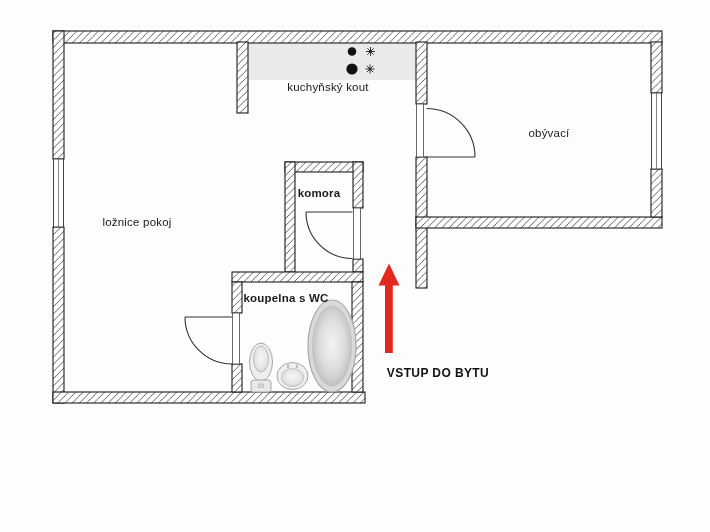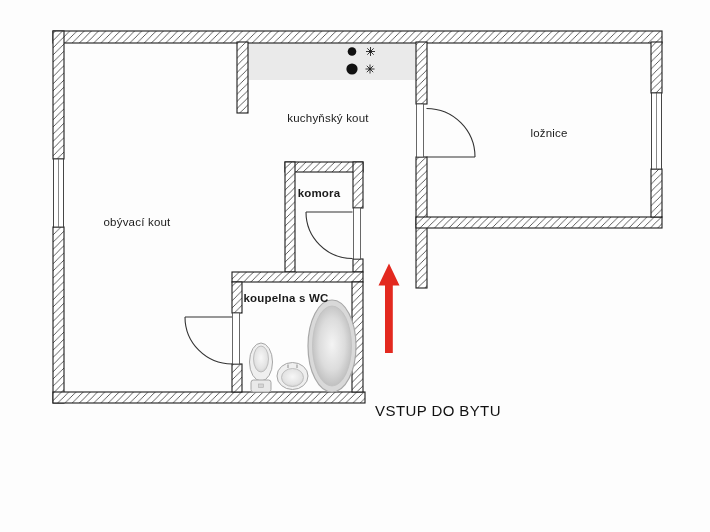--- a/index.html
+++ b/index.html
@@ -14,34 +14,33 @@
   .plan-svg { position: absolute; left: 0; top: 0; }
   .room-label {
     position: absolute;
     transform: translate(-50%, -50%);
     font-size: 11.5px;
     color: #1a1a1a;
     white-space: nowrap;
     letter-spacing: 0.2px;
   }
   .label-living-room  { left: 137px; top: 222px; }
-  .label-kitchen      { left: 328px; top: 118px; }
+  .label-kitchen      { left: 328px; top: 87px; }
   .label-pantry       { left: 319px; top: 193px; font-weight: bold; }
   .label-bathroom     { left: 286px; top: 298px; font-weight: bold; }
   .label-bedroom      { left: 549px; top: 133px; }
   .label-entrance {
     position: absolute;
     transform: translate(-50%, -50%);
     left: 438px; top: 373px;
-    font-size: 15px;
-    font-weight: normal;
+    font-size: 12px;
+    font-weight: bold;
     color: #111;
     letter-spacing: 0.4px;
     white-space: nowrap;
-    margin-top: 37px;
   }
   .wall { fill: url(#hatch); stroke: #1c1c1c; stroke-width: 1.1; }
   .window { fill: #ffffff; stroke: #333; stroke-width: 0.9; }
   .winline { stroke: #555; stroke-width: 0.7; }
   .door-frame { fill: #ffffff; stroke: #444; stroke-width: 0.8; }
   .door-line { fill: none; stroke: #333; stroke-width: 1.1; }
 </style>
 </head>
 <body>
 
@@ -140,20 +139,20 @@
       <ellipse cx="292.5" cy="377.5" rx="11" ry="9" fill="url(#fixGrad)" stroke="#b5b5b5" stroke-width="0.8"></ellipse>
       <g stroke="#8f8f8f" stroke-width="1">
         <line x1="288" y1="364.5" x2="288" y2="368"></line>
         <line x1="297" y1="364.5" x2="297" y2="368"></line>
       </g>
     </g>
 
     <path d="M389 263.5 L399.5 285.5 L392.8 285.5 L392.8 353 L385 353 L385 285.5 L378.5 285.5 Z" fill="#e3291f"></path>
   </svg>
 
-  <span class="room-label label-living-room">obývací kout</span>
+  <span class="room-label label-living-room">ložnice pokoj</span>
   <span class="room-label label-kitchen">kuchyňský kout</span>
   <span class="room-label label-pantry">komora</span>
   <span class="room-label label-bathroom">koupelna s WC</span>
-  <span class="room-label label-bedroom">ložnice</span>
+  <span class="room-label label-bedroom">obývací</span>
   <span class="label-entrance">VSTUP DO BYTU</span>
 
 </div>
 
 </body></html>

